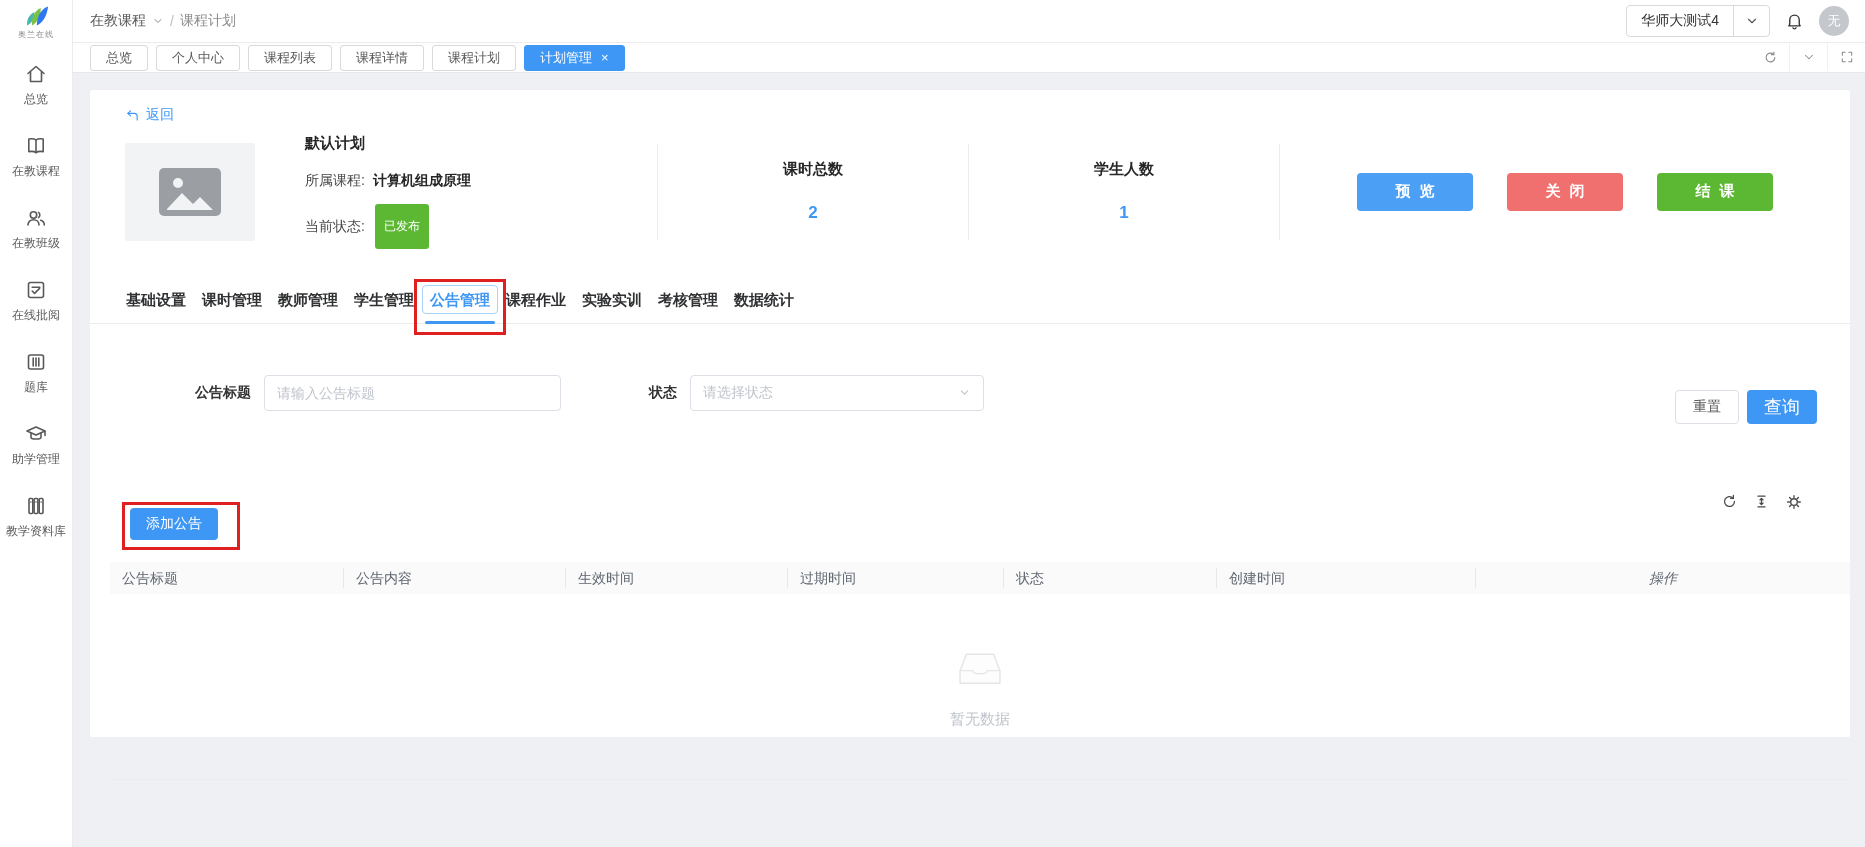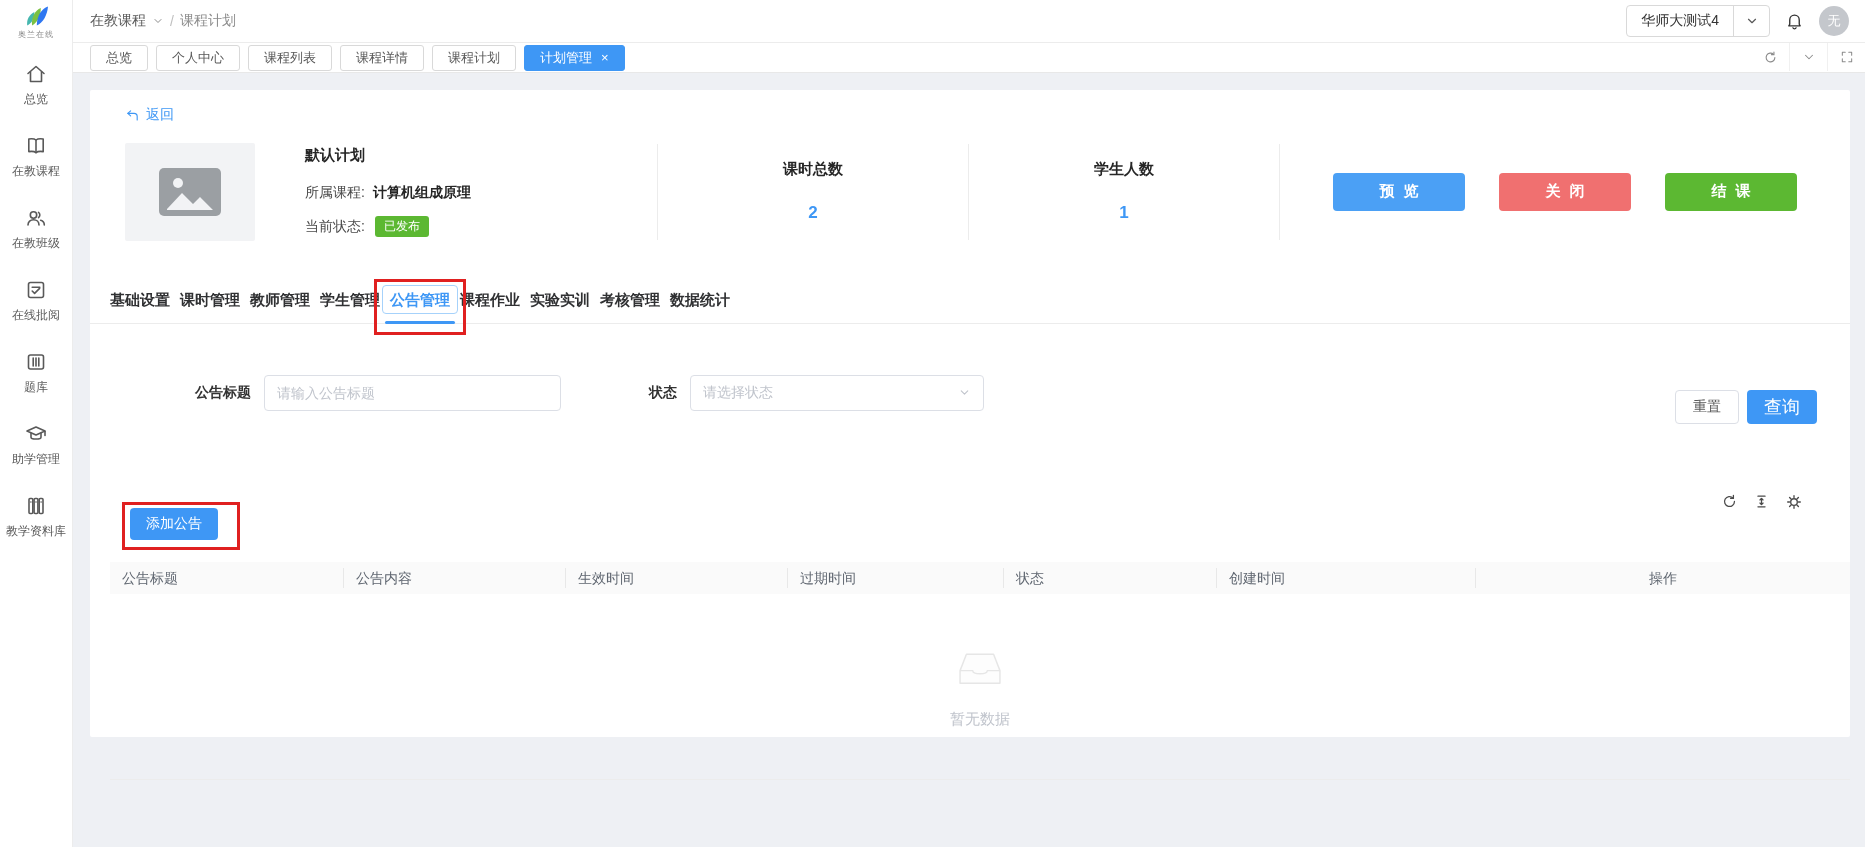--- a/index.html
+++ b/index.html
@@ -44,33 +44,33 @@
   .back-row { padding: 16px 0 0 35px; }
   .back-link { display: inline-flex; align-items: center; gap: 6px; color: #3e97f5; font-size: 14px; cursor: pointer; }
 
   .plan-row { display: flex; align-items: center; margin: 16px 0 0 35px; height: 98px; }
   .cover { width: 130px; height: 98px; background: #f2f3f5; border-radius: 2px; display: flex; align-items: center; justify-content: center; flex: none; }
   .plan-info { width: 352px; margin-left: 50px; flex: none; }
   .plan-title { font-size: 15px; font-weight: bold; color: #262626; margin-bottom: 19px; }
   .meta-line { font-size: 14px; color: #4a4a4a; margin-bottom: 14px; display: flex; align-items: center; }
   .meta-line:last-child { margin-bottom: 0; }
   .meta-val { font-weight: bold; color: #262626; margin-left: 8px; }
-  .badge { background: #5cb832; color: #fff; font-size: 12px; border-radius: 3px; padding: 2px 9px; margin-left: 10px; }
+  .badge { background: #5cb832; color: #fff; font-size: 12px; border-radius: 3px; padding: 14px 9px; margin-left: 10px; }
   .vdiv { width: 1px; background: #ececec; height: 96px; flex: none; }
   .stat { flex: 1; text-align: center; }
   .stat-lbl { font-size: 15px; font-weight: bold; color: #262626; }
   .stat-val { font-size: 17px; font-weight: bold; color: #3e97f5; margin-top: 24px; }
   .actions { width: 570px; flex: none; display: flex; justify-content: center; gap: 34px; }
-  .abtn { width: 132px; height: 38px; border: none; border-radius: 4px; color: #fff; font-size: 15px; font-weight: bold; letter-spacing: 9px; text-indent: 9px; cursor: pointer; font-family: inherit; }
+  .abtn { width: 116px; height: 38px; border: none; border-radius: 4px; color: #fff; font-size: 15px; font-weight: bold; letter-spacing: 9px; text-indent: 9px; cursor: pointer; font-family: inherit; }
   .abtn.blue { background: #4ba0f5; }
   .abtn.red { background: #f07070; }
   .abtn.green { background: #5cb832; }
 
   .plan-tabs-wrap { border-bottom: 1px solid #ececec; margin-top: 50px; }
-  .plan-tabs { display: flex; gap: 10px; padding-left: 20px; list-style: none; }
+  .plan-tabs { display: flex; gap: 16px; padding-left: 36px; list-style: none; }
   .ptab { font-size: 15px; font-weight: bold; color: #303133; padding-bottom: 13px; cursor: pointer; position: relative; white-space: nowrap; }
   .ptab.active { color: #3e97f5; }
   .ptab.active::after { content: ""; position: absolute; left: -5px; right: -5px; bottom: -1px; height: 3px; background: #3e97f5; border-radius: 2px; }
   .tab-ring { position: relative; }
   .tab-ring::after { content: ""; position: absolute; inset: -6px -8px; border: 1px solid #a6d2fb; border-radius: 4px; pointer-events: none; }
   .anno { position: absolute; border: 3px solid #e02020; pointer-events: none; z-index: 5; }
   .anno-tab { inset: -12px -16px; top: -12px; bottom: -12px; }
   .anno-add { top: -6px; left: -8px; right: -22px; bottom: -10px; }
 
   .filter-row { display: flex; align-items: center; margin: 38px 33px 0 105px; }
@@ -85,21 +85,21 @@
 
   .toolbar-row { display: flex; align-items: center; margin: 40px 47px 0 40px; }
   .add-wrap { position: relative; display: inline-block; margin-top: 44px; }
   .btn-add { height: 32px; padding: 0 16px; border: none; border-radius: 4px; background: #3e97f5; color: #fff; font-size: 14px; cursor: pointer; font-family: inherit; }
   .tool-icons { margin-left: auto; display: flex; gap: 15px; color: #4a4a4a; align-items: center; }
   .tool-icons .ti { cursor: pointer; }
 
   .table-wrap { margin: 22px 0 0 20px; width: 1740px; }
   .thead { display: flex; background: #fafafa; height: 32px; align-items: center; }
   .th { font-size: 14px; color: #5f6670; padding-left: 12px; border-right: 1px solid #e8e8e8; height: 20px; line-height: 20px; white-space: nowrap; overflow: hidden; }
-  .th:last-child { border-right: none; text-align: center; padding-left: 0; }
+  .th:last-child { border-right: none; text-align: center; padding-left: 0; font-style: italic; }
   .tbody-empty { height: 186px; border-bottom: 1px solid #ececec; display: flex; flex-direction: column; align-items: center; justify-content: center; }
   .empty-text { font-size: 15px; color: #c0c4cc; margin-top: 20px; }
 </style>
 </head>
 <body>
 
 <div class="page">
 
   <aside class="sidebar">
     <div class="logo-cell">

